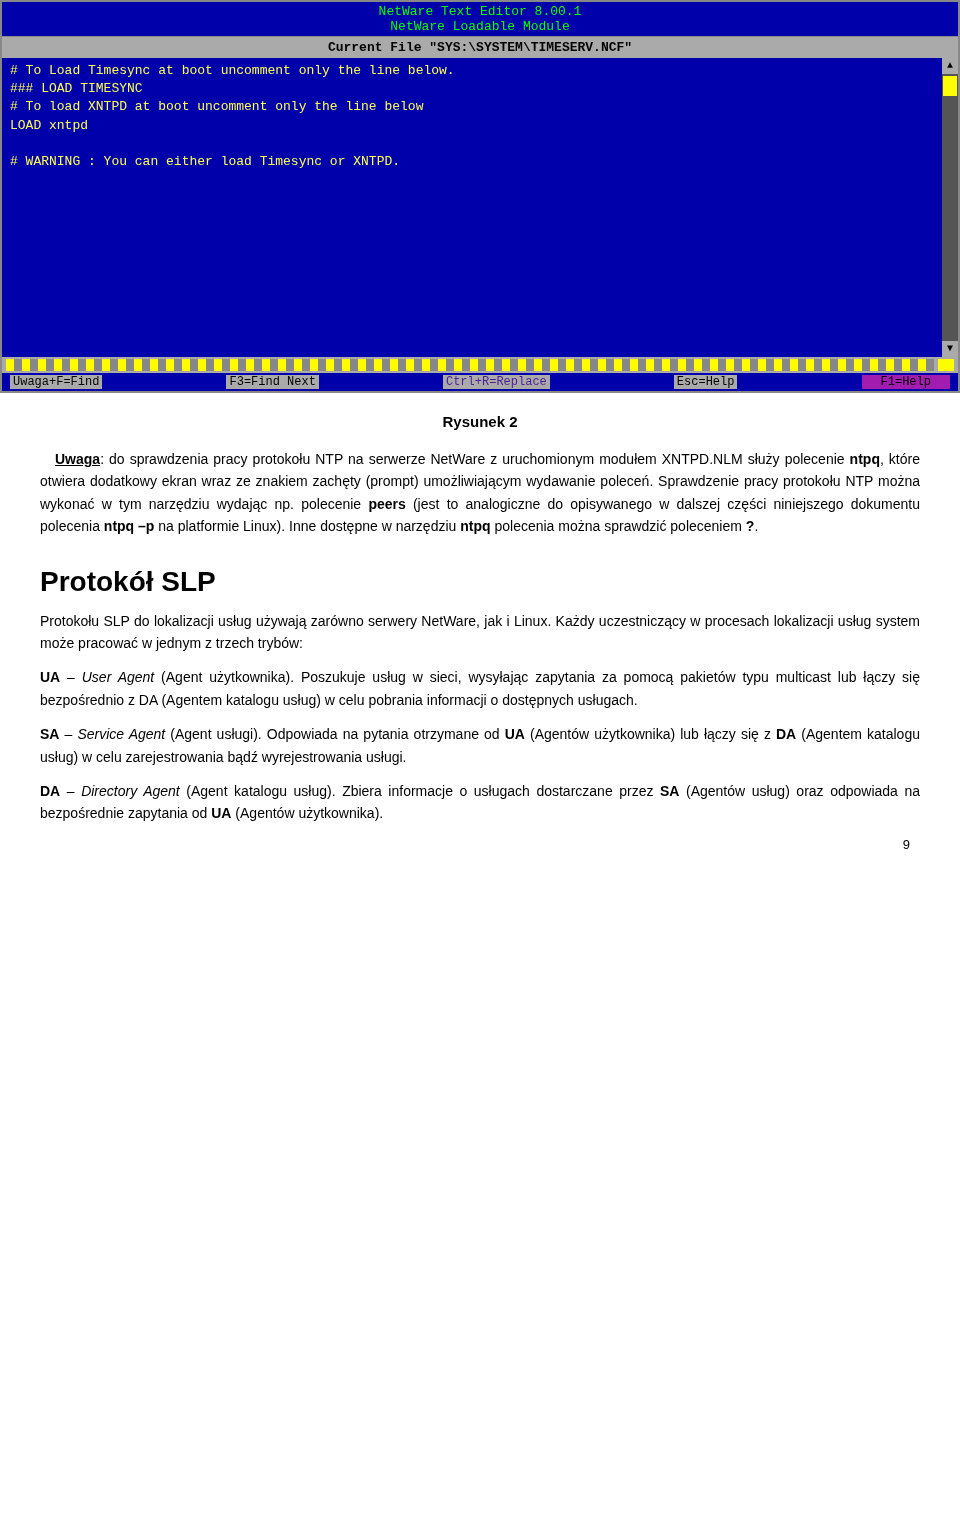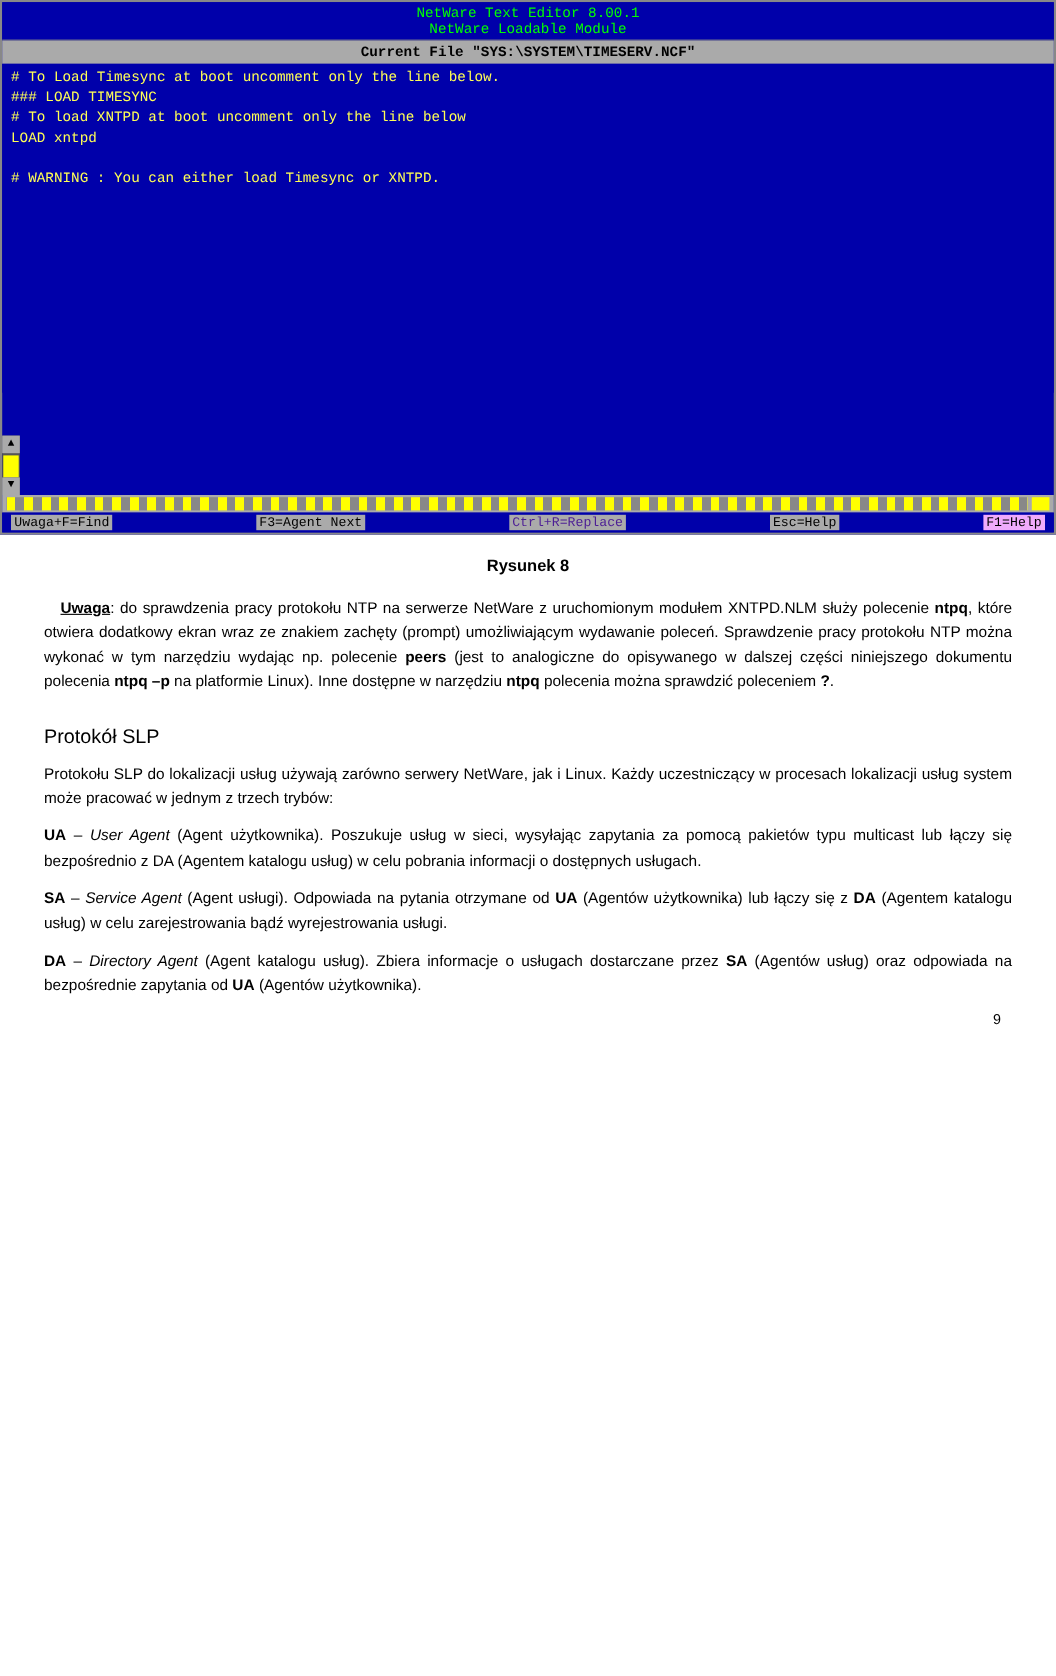--- a/index.html
+++ b/index.html
@@ -114,22 +114,22 @@
       line-height: 1.6;
       margin-bottom: 12px;
       text-align: justify;
     }
 
     .body-text em, em {
       font-style: italic;
     }
 
     .section-title {
-      font-size: 18px;
-      font-weight: normal;
+      font-size: 28px;
+      font-weight: bold;
       color: #000;
       margin: 28px 0 12px 0;
     }
 
     .page-number {
       text-align: right;
       font-size: 13px;
       color: #000;
       padding-right: 10px;
       margin-top: 10px;
@@ -144,21 +144,21 @@
 
   <div class="terminal-container">
 
     <div class="terminal-header-bar">
       <span style="color:#00ff00;">NetWare Text Editor  8.00.1</span>
       <span style="color:#00ff00;">NetWare Loadable Module</span>
     </div>
 
     <div class="terminal-title-bar">Current File "SYS:\SYSTEM\TIMESERV.NCF"</div>
 
-    <div style="display:flex; flex-direction:column; position:relative;gap:39px;">
+    <div style="display:flex; flex-direction:row; position:relative;">
       <div class="terminal-body" style="flex:1; padding-right:20px;">
         <span class="line yellow"># To Load Timesync at boot uncomment only the line below.</span>
         <span class="line yellow">### LOAD TIMESYNC</span>
         <span class="line yellow"># To load XNTPD at boot uncomment only the line below</span>
         <span class="line yellow">LOAD xntpd</span>
         <span class="line">&nbsp;</span>
         <span class="line yellow"># WARNING : You can either load Timesync or XNTPD.</span>
         <span class="line">&nbsp;</span>
         <span class="line">&nbsp;</span>
         <span class="line">&nbsp;</span>
@@ -179,30 +179,30 @@
       </div>
     </div>
 
     <div class="terminal-status-bar">
       <div class="terminal-progress"></div>
       <div style="width:16px;height:12px;background:#ffff00;margin-right:4px;"></div>
     </div>
 
     <div class="terminal-footer">
       <span><span class="key" style="background:#aaa;color:#000;padding:0 3px;">Uwaga+F=Find</span></span>
-      <span><span class="key" style="background:#aaa;color:#000;padding:0 3px;">F3=Agent Next</span></span>
+      <span><span class="key" style="background:#aaa;color:#000;padding:0 3px;">F3=Find Next</span></span>
       <span><span class="key" style="background:#aaa;color:#4c1d95;padding:0 3px;">Ctrl+R=Replace</span></span>
       <span><span class="key" style="background:#aaa;color:#000;padding:0 3px;">Esc=Help</span></span>
-      <span><span class="key" style="background:#f0abfc;color:#000;padding:0 3px;">F1=Help</span></span>
+      <span><span class="key" style="background:#a21caf;color:#000;padding:0 19px;">F1=Help</span></span>
     </div>
   </div>
 
   <div class="content">
 
-    <div class="figure-caption">Rysunek 8</div>
+    <div class="figure-caption">Rysunek 2</div>
 
 
     <p class="body-text">
       <span class="uwaga-label">Uwaga</span>: do sprawdzenia pracy protokołu NTP na serwerze NetWare z uruchomionym modułem XNTPD.NLM służy polecenie <strong>ntpq</strong>, które otwiera dodatkowy ekran wraz ze znakiem zachęty (prompt) umożliwiającym wydawanie poleceń. Sprawdzenie pracy protokołu NTP można wykonać w tym narzędziu wydając np. polecenie <strong>peers</strong> (jest to analogiczne do opisywanego w dalszej części niniejszego dokumentu polecenia <strong>ntpq –p</strong> na platformie Linux). Inne dostępne w narzędziu <strong>ntpq</strong> polecenia można sprawdzić poleceniem <strong>?</strong>.
     </p>
 
     <div class="section-title">Protokół SLP</div>
 
     <p class="body-text">
       Protokołu SLP do lokalizacji usług używają zarówno serwery NetWare, jak i Linux. Każdy uczestniczący w procesach lokalizacji usług system może pracować w jednym z trzech trybów:

